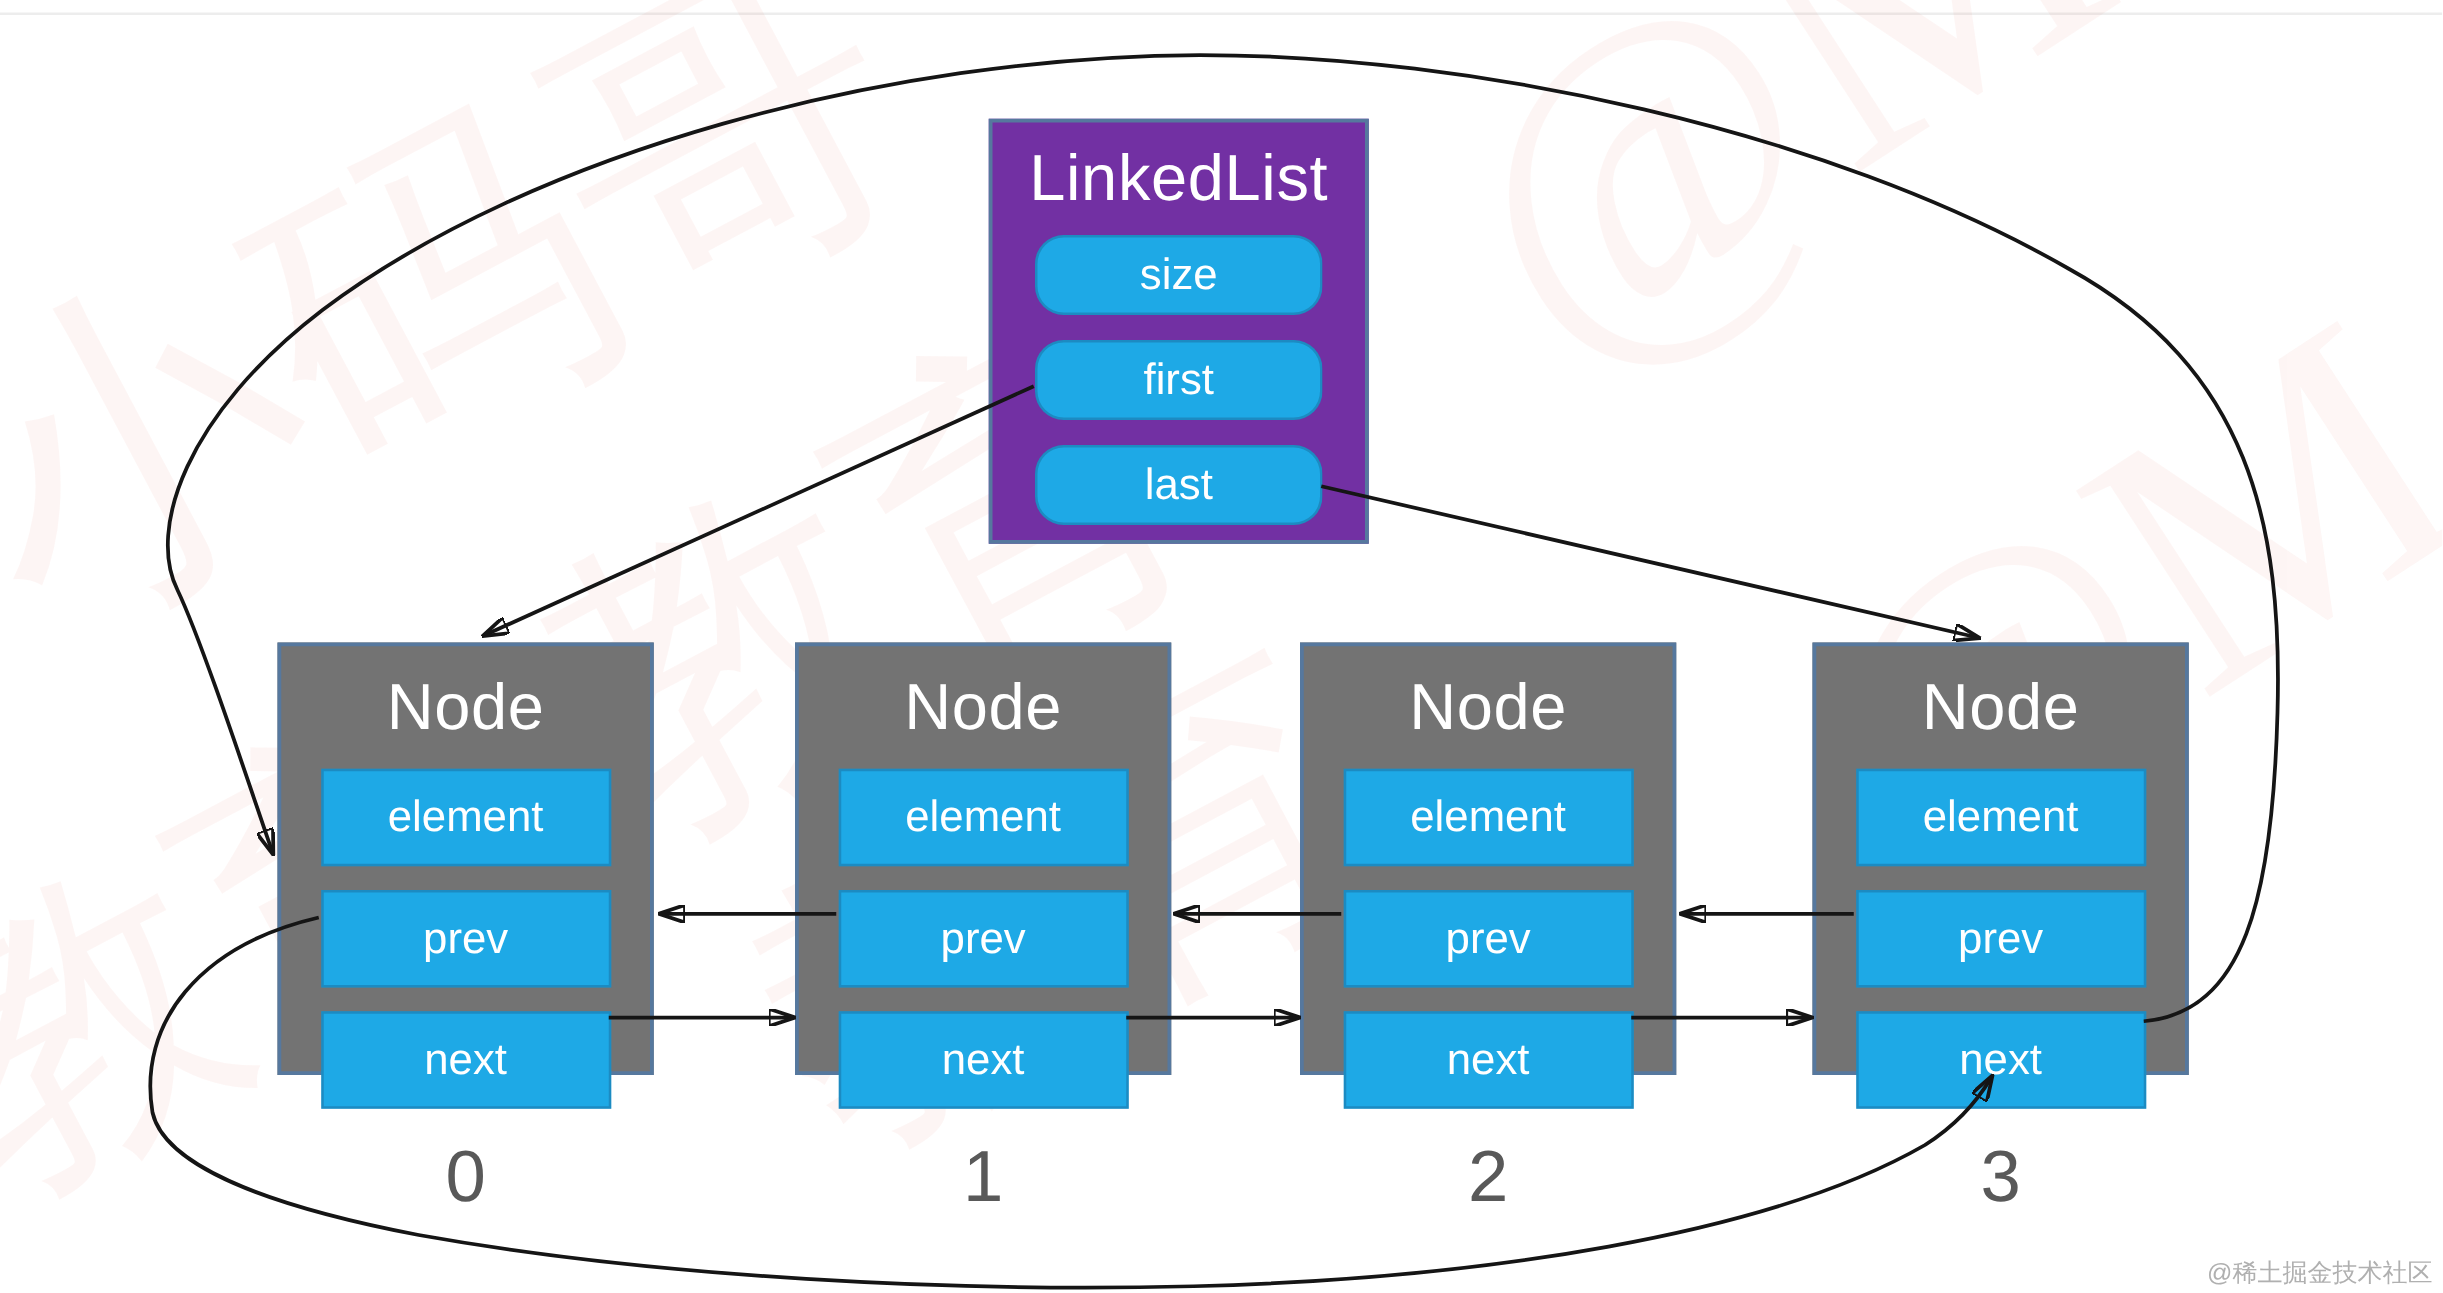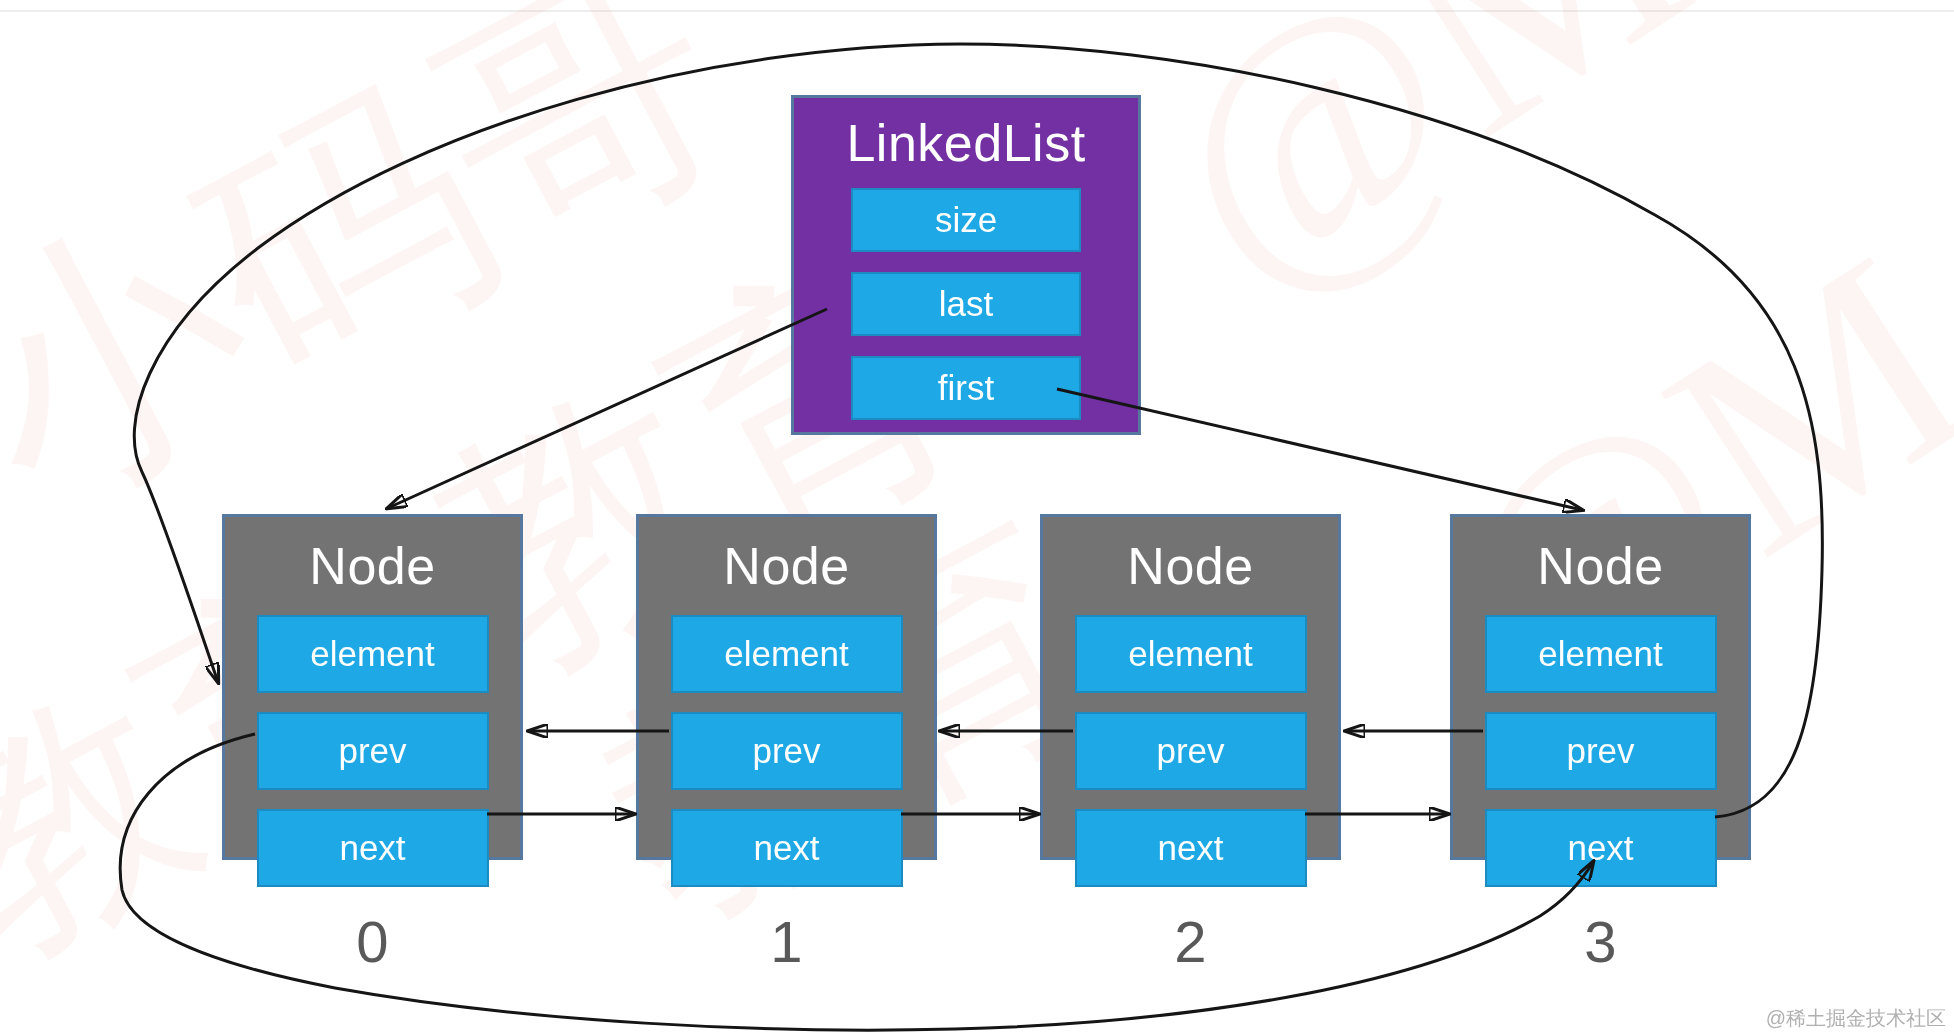--- a/index.html
+++ b/index.html
@@ -23,23 +23,23 @@
     color:#ffffff;display:flex;align-items:center;justify-content:center;
     font-size:52px;letter-spacing:0.5px;flex:none;
   }
   .ll .box-title{height:90px;}
   .node .box-title{height:98px;}
   .field{
     background:#1EA9E6;border:2px solid rgba(26,94,140,0.40);box-sizing:border-box;
     color:#ffffff;display:flex;align-items:center;justify-content:center;
     font-size:35px;flex:none;
   }
-  .ll .field{width:230px;height:64px;margin-bottom:20px;}
+  .ll .field{width:230px;height:64px;margin-bottom:20px;border-radius:23px;}
   .node .field{width:232px;height:78px;margin-bottom:19px;}
-  .ll{left:791px;top:95px;width:350px;height:340px;}
+  .ll{left:791px;top:95px;width:304px;height:340px;}
   .node{top:514px;width:301px;height:346px;}
   .idx{
     position:absolute;top:908px;width:301px;text-align:center;
     font-size:58px;color:#595959;z-index:1;
   }
   #arrows{position:absolute;left:0;top:0;z-index:5;pointer-events:none;}
   #arrows path{fill:none;stroke:#151515;stroke-width:3;}
   .credit{
     position:absolute;right:8px;bottom:2px;z-index:6;
     font-family:Liberation Sans, sans-serif;font-size:20px;color:#B0B0B0;
@@ -55,22 +55,22 @@
   <div class="bgwm" style="left:-60px;top:100px;font-size:270px;transform:rotate(-28deg);">小码哥</div>
   <div class="bgwm" style="left:430px;top:330px;font-size:270px;transform:rotate(-28deg);">教育</div>
   <div class="bgwm" style="left:1150px;top:-90px;font-size:300px;transform:rotate(-33deg);">@M</div>
   <div class="bgwm" style="left:1430px;top:330px;font-size:300px;transform:rotate(-33deg);">@M</div>
   <div class="bgwm" style="left:600px;top:600px;font-size:250px;transform:rotate(-28deg);">教育</div>
   <div class="bgwm" style="left:-80px;top:640px;font-size:250px;transform:rotate(-28deg);">教育</div>
 
   <div class="box purple ll">
     <div class="box-title">LinkedList</div>
     <div class="field">size</div>
+    <div class="field">first</div>
     <div class="field">last</div>
-    <div class="field">first</div>
   </div>
 
   <div class="box orange node" style="left:222px;">
     <div class="box-title">Node</div>
     <div class="field">element</div>
     <div class="field">prev</div>
     <div class="field">next</div>
   </div>
   <div class="box orange node" style="left:636px;">
     <div class="box-title">Node</div>

